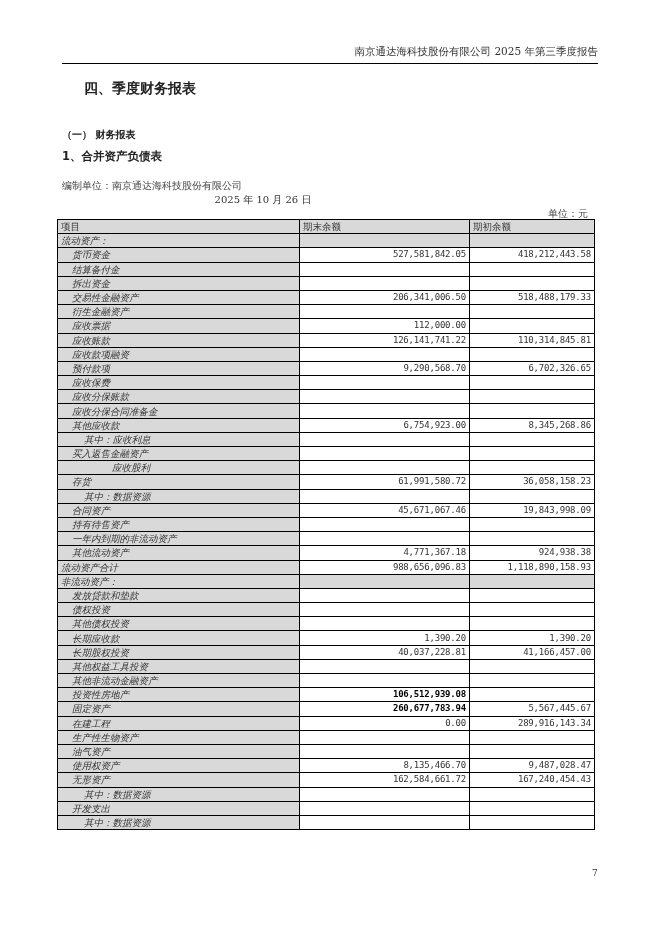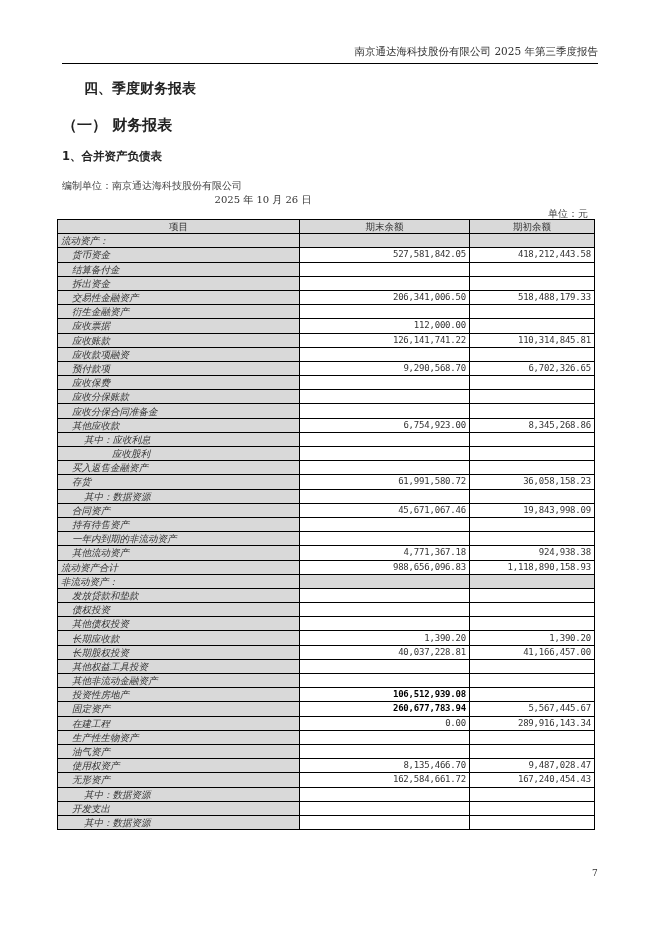--- a/index.html
+++ b/index.html
@@ -1,26 +1,26 @@
 <!DOCTYPE html>
 <html><head>
   <meta charset="utf-8">
   <style>
     html, body { margin: 0; padding: 0; background: #ffffff; }
     body { width: 662px; height: 936px; position: relative; font-family: "DejaVu Serif", "Liberation Serif", serif; color: #222; overflow: hidden; }
     .running-header { position: absolute; left: 62px; top: 45px; width: 536px; text-align: right; font-size: 10.5px; color: #333; padding-bottom: 4px; border-bottom: 1.2px solid #000; }
     .h1 { position: absolute; left: 62px; top: 80px; font-size: 14px; font-weight: bold; font-family: "DejaVu Sans", "Liberation Sans", sans-serif; margin-left: 22px; }
-    .h2 { position: absolute; left: 62px; top: 116px; font-size: 15px; font-weight: bold; font-family: "DejaVu Sans", "Liberation Sans", sans-serif; }
+    .h2 { position: absolute; left: 62px; top: 128px; font-size: 10px; font-weight: bold; font-family: "DejaVu Sans", "Liberation Sans", sans-serif; }
     .h3 { position: absolute; left: 62px; top: 149px; font-size: 11.5px; font-weight: bold; font-family: "DejaVu Sans", "Liberation Sans", sans-serif; }
     .prep { position: absolute; left: 62px; top: 179px; font-size: 10px; color: #444; }
     .date { position: absolute; left: 0; width: 526px; top: 193px; text-align: center; font-size: 10px; color: #333; }
     .unit { position: absolute; right: 74px; top: 207px; font-size: 10px; color: #444; }
     table.bs { position: absolute; left: 57px; top: 219px; width: 537px; border-collapse: collapse; table-layout: fixed; font-size: 9.5px; }
     table.bs td, table.bs th { border: 1px solid #000; height: 13.2px; padding: 0 3px; line-height: 13px; white-space: nowrap; overflow: hidden; font-weight: normal; }
-    table.bs th { background: #d9d9d9; text-align: center; color: #333; }
+    table.bs th { background: #d9d9d9; text-align: left; color: #333; }
     table.bs td.label { background: #d9d9d9; color: #333; font-style: italic; }
     table.bs td.num { text-align: right; background: #fff; color: #333; font-family: "DejaVu Sans Mono", "Liberation Mono", monospace; font-size: 9px; letter-spacing: -0.2px; }
     table.bs tr.section td.num { background: #d9d9d9; }
     table.bs td.num.bold { font-weight: bold; color: #000; }
     .ind0 { padding-left: 3px !important; }
     .ind1 { padding-left: 14px !important; }
     .ind2 { padding-left: 26px !important; }
     .ind3 { padding-left: 54px !important; }
     .page-num { position: absolute; left: 592px; top: 868px; font-size: 9px; color: #333; }
   </style>
@@ -120,26 +120,26 @@
         <td class="label ind1">其他应收款</td>
         <td class="num">6,754,923.00</td>
         <td class="num">8,345,268.86</td>
       </tr>
       <tr>
         <td class="label ind2">其中：应收利息</td>
         <td class="num"></td>
         <td class="num"></td>
       </tr>
       <tr>
+        <td class="label ind1">买入返售金融资产</td>
+        <td class="num"></td>
+        <td class="num"></td>
+      </tr>
+      <tr>
         <td class="label ind3">应收股利</td>
-        <td class="num"></td>
-        <td class="num"></td>
-      </tr>
-      <tr>
-        <td class="label ind1">买入返售金融资产</td>
         <td class="num"></td>
         <td class="num"></td>
       </tr>
       <tr>
         <td class="label ind1">存货</td>
         <td class="num">61,991,580.72</td>
         <td class="num">36,058,158.23</td>
       </tr>
       <tr>
         <td class="label ind2">其中：数据资源</td>

